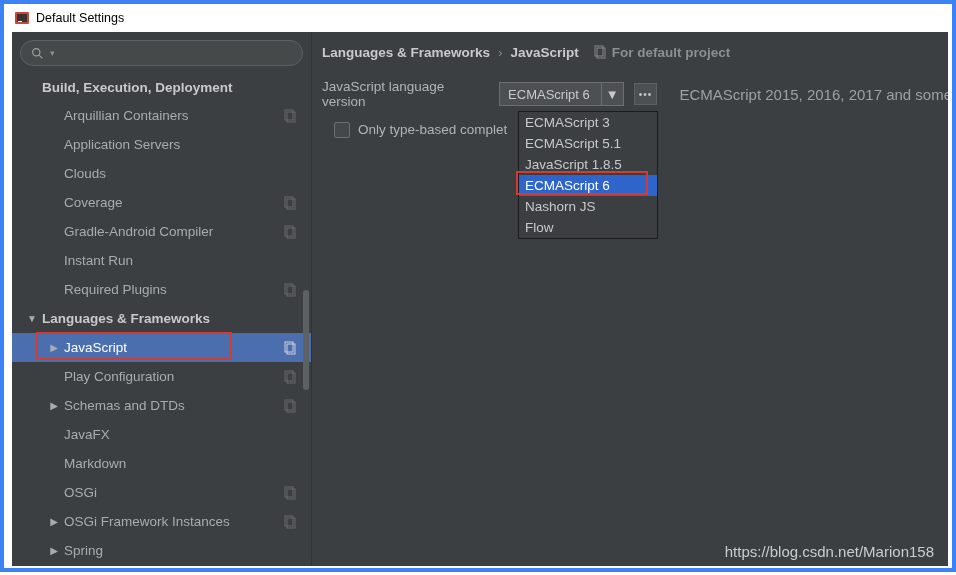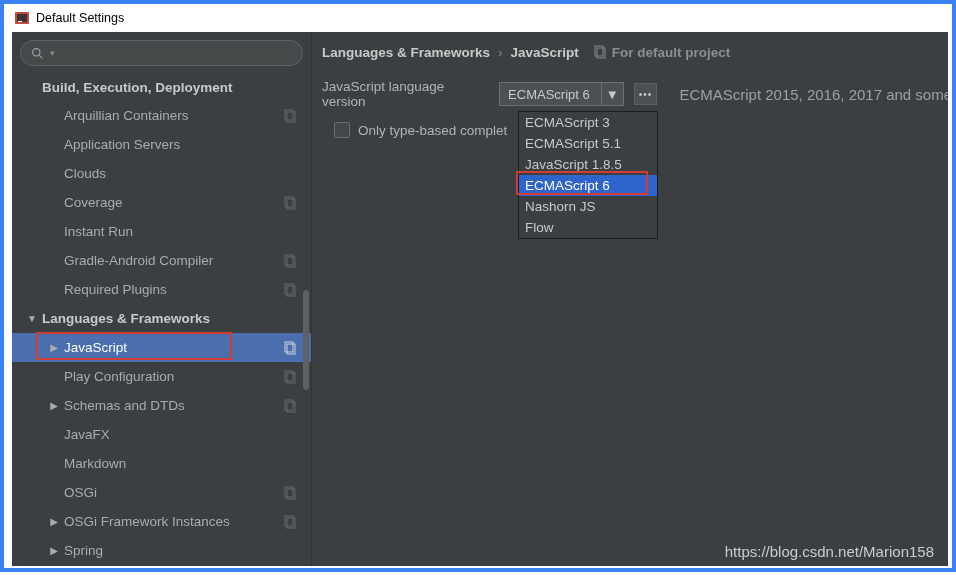--- a/index.html
+++ b/index.html
@@ -29,21 +29,21 @@
   .crumb-row { height: 30px; display: flex; align-items: center; padding: 10px 10px 0 10px; font-size: 13.5px; gap: 8px; }
   .crumb-row .crumb { font-weight: bold; color: #c9c9c9; }
   .crumb-row .sep { color: #888; }
   .crumb-row .muted { color: #8a8f91; display: flex; align-items: center; gap: 5px; margin-left: 6px; font-weight: bold; }
   .form-area { padding: 18px 0 0 10px; }
   .row { display: flex; align-items: center; gap: 10px; height: 28px; font-size: 13.5px; color: #b0b4b6; }
   .combo { position: relative; width: 126px; height: 24px; border: 1px solid #6b6f71; background: #4c5052; display: flex; align-items: center; padding: 0 22px 0 8px; color: #c9c9c9; font-size: 13px; }
   .combo .caret { position: absolute; right: 0; top: 0; bottom: 0; width: 22px; border-left: 1px solid #6b6f71; display: flex; align-items: center; justify-content: center; }
   .ellipsis-btn { width: 24px; height: 22px; border: 1px solid #5e6163; background: #4c5052; color: #c9c9c9; display: flex; align-items: center; justify-content: center; font-size: 10px; letter-spacing: 1px; }
   .hint { color: #9da1a3; font-size: 15px; margin-left: 12px; white-space: nowrap; overflow: hidden; }
-  .chk-row { display: flex; align-items: center; gap: 8px; padding: 14px 0 0 12px; font-size: 13.5px; color: #b0b4b6; }
+  .chk-row { display: flex; gap: 8px; padding: 14px 0 0 12px; font-size: 13.5px; color: #b0b4b6; }
   .chk { width: 16px; height: 16px; border: 1px solid #6b6f71; background: #43494a; border-radius: 2px; }
   
   .dropdown { position: absolute; width: 140px; background: #3c3f41; border: 1px solid #1c1c1c; font-size: 13.5px; color: #c9c9c9; z-index: 5; }
   .dropdown .opt { height: 21px; display: flex; align-items: center; padding: 0 6px; }
   .dropdown .opt.selected { background: #2f65ca; color: #fff; }
   .red-box-main { position: absolute; border: 2px solid #d33c32; pointer-events: none; z-index: 6; }
   .watermark { position: absolute; right: 14px; bottom: 6px; color: #d9dcdd; font-size: 15px; opacity: .9; }
   
   .sb-thumb { position: absolute; right: 2px; width: 6px; background: #5d6163; border-radius: 3px; }
   .copy-icon svg { width: 14px; height: 14px; display: block; }
@@ -97,30 +97,30 @@
         <div class="item">
             <span>Coverage</span>
             <span class="copy-icon">
               <svg viewBox="0 0 14 14">
                 <rect x="2" y="1" width="8" height="10" fill="none" stroke="#888"></rect>
                 <rect x="4" y="3" width="8" height="10" fill="none" stroke="#888"></rect>
               </svg>
             </span>
           </div>
         <div class="item">
+            <span>Gradle-Android Compiler</span>
+            <span class="copy-icon">
+              <svg viewBox="0 0 14 14">
+                <rect x="2" y="1" width="8" height="10" fill="none" stroke="#888"></rect>
+                <rect x="4" y="3" width="8" height="10" fill="none" stroke="#888"></rect>
+              </svg>
+            </span>
+          </div>
+        <div class="item">
             <span>Instant Run</span>
-          </div>
-        <div class="item">
-            <span>Gradle-Android Compiler</span>
-            <span class="copy-icon">
-              <svg viewBox="0 0 14 14">
-                <rect x="2" y="1" width="8" height="10" fill="none" stroke="#888"></rect>
-                <rect x="4" y="3" width="8" height="10" fill="none" stroke="#888"></rect>
-              </svg>
-            </span>
           </div>
         <div class="item">
             <span>Required Plugins</span>
             <span class="copy-icon">
               <svg viewBox="0 0 14 14">
                 <rect x="2" y="1" width="8" height="10" fill="none" stroke="#888"></rect>
                 <rect x="4" y="3" width="8" height="10" fill="none" stroke="#888"></rect>
               </svg>
             </span>
           </div>

